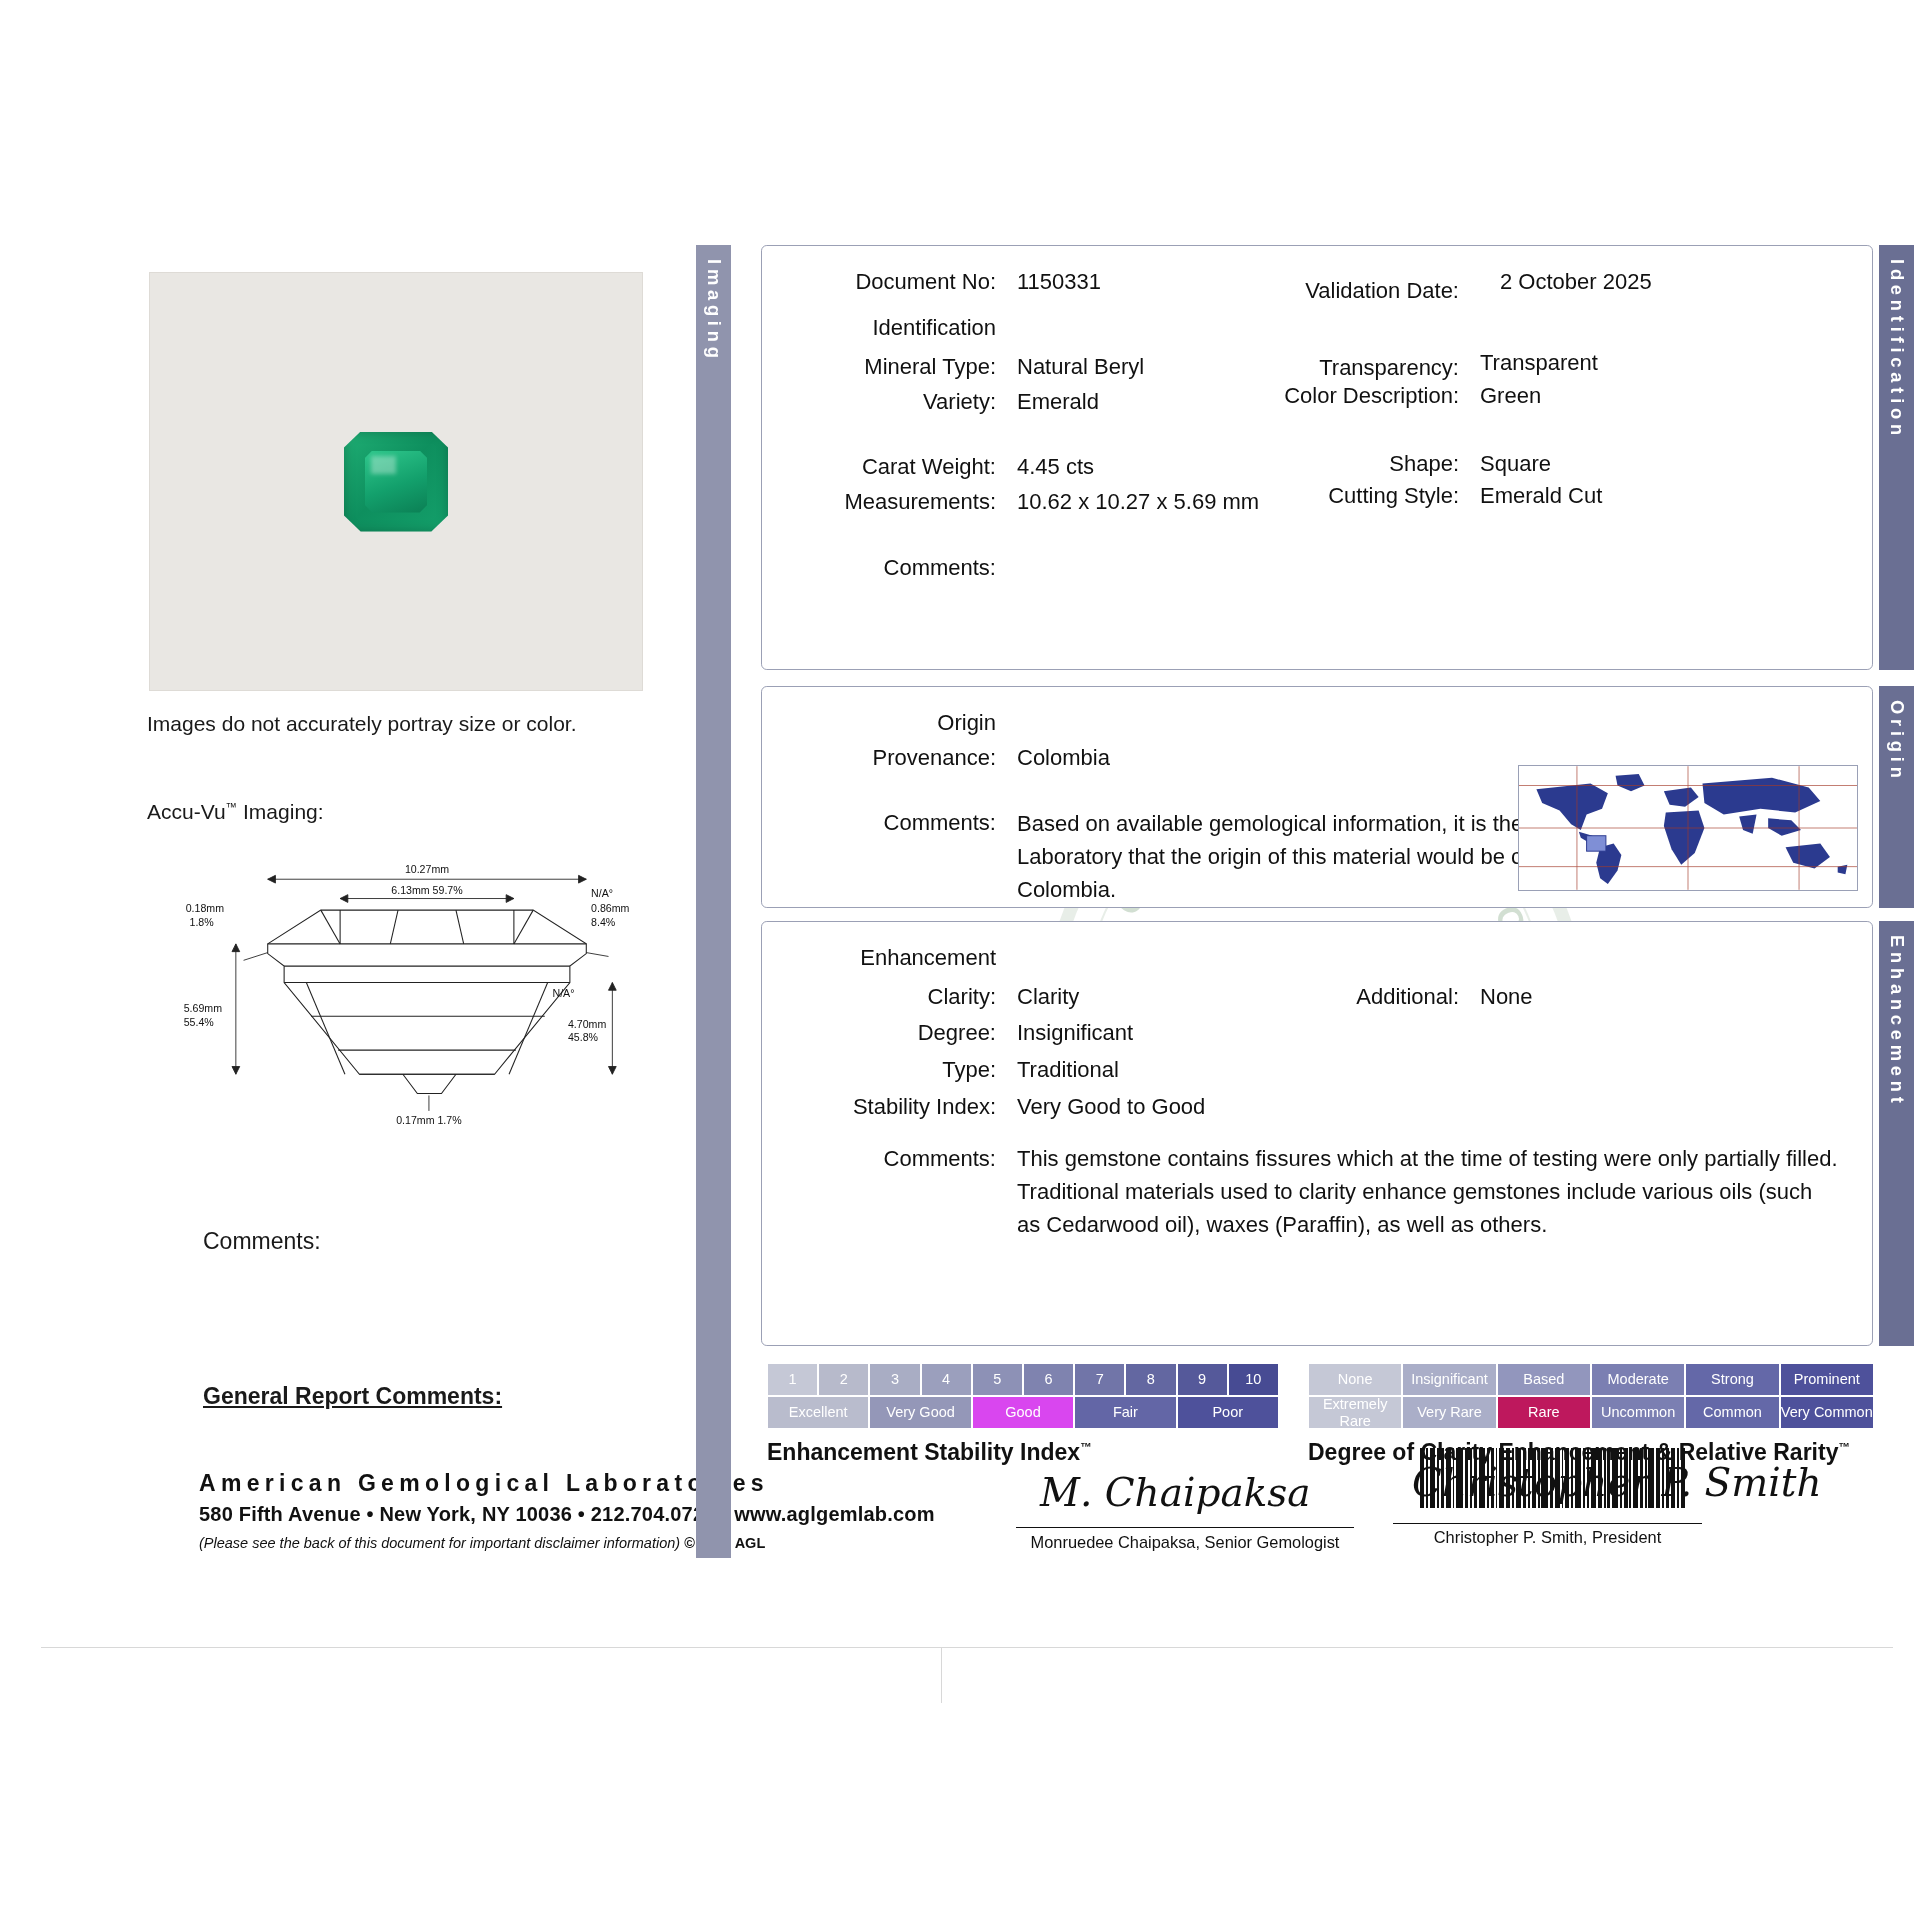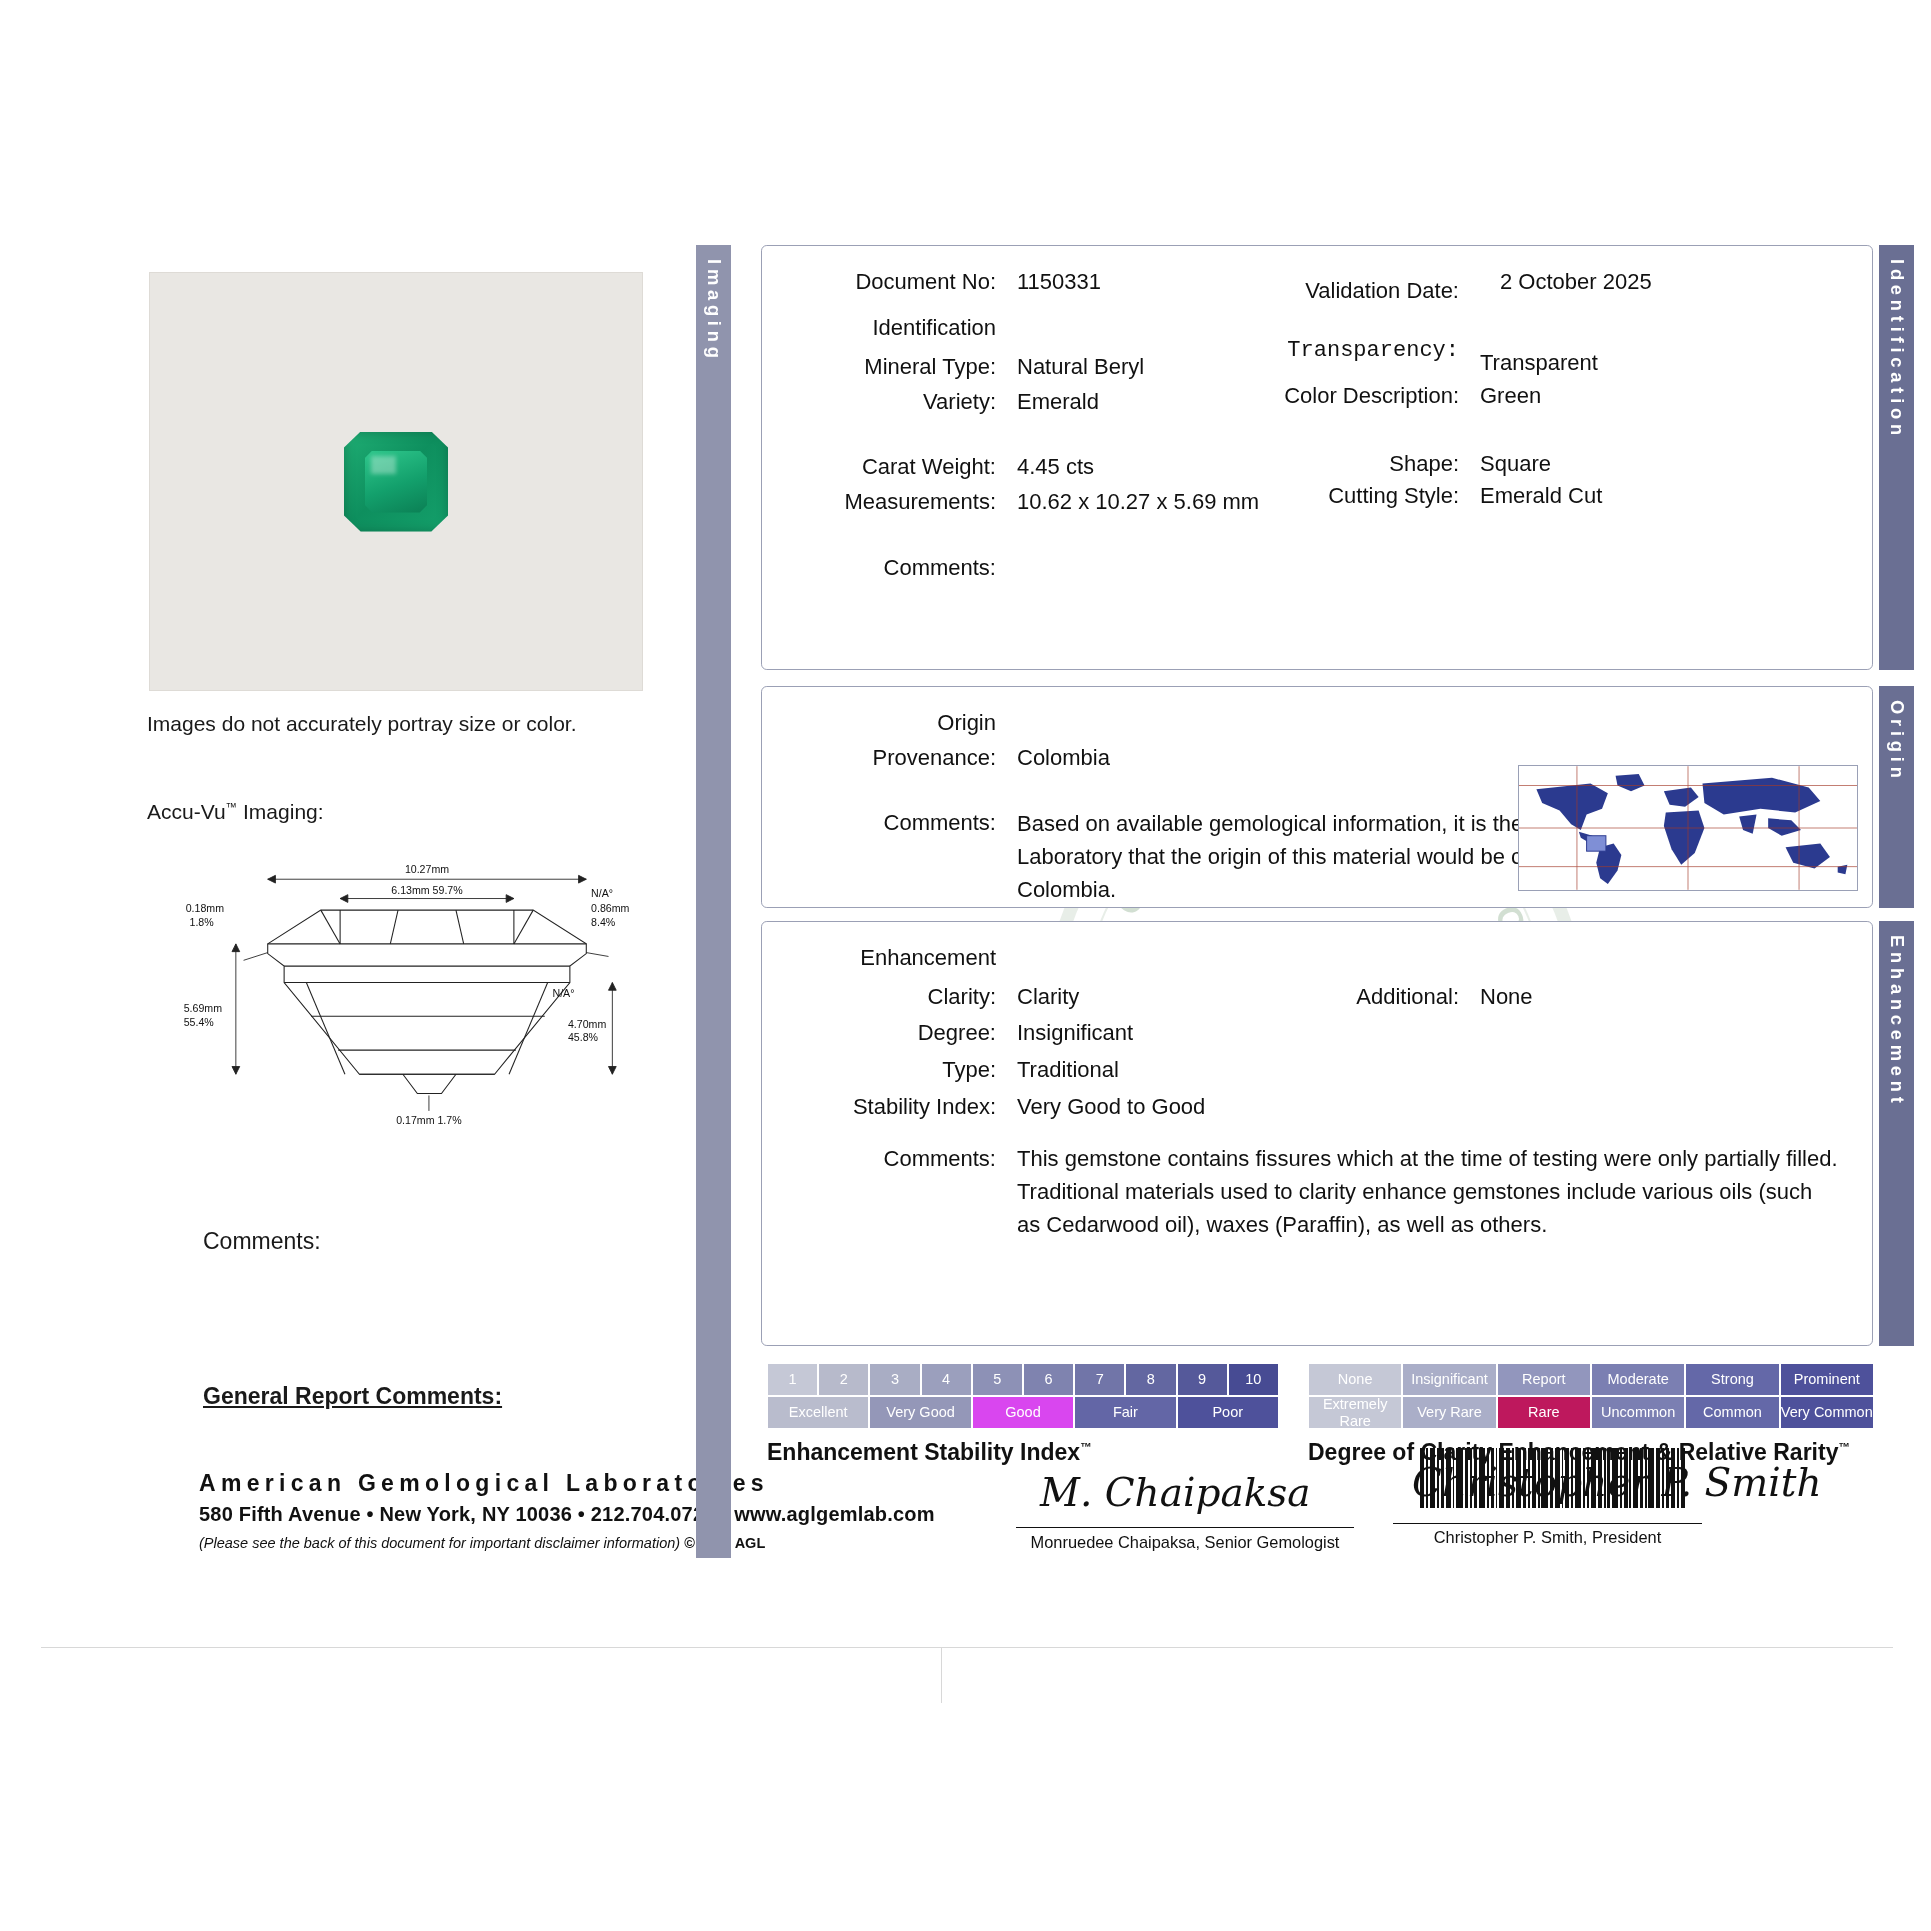--- a/index.html
+++ b/index.html
@@ -545,21 +545,21 @@
 
         <div class="row L1" style="top:0px;">Document No:</div>
         <div class="row V1" style="top:0px;">1150331</div>
         <div class="row L2" style="top:9px;">Validation Date:</div>
         <div class="row V2" style="top:0px;margin-left:20px;">2 October 2025</div>
 
         <div class="row L1" style="top:46px;">Identification</div>
 
         <div class="row L1" style="top:85px;">Mineral Type:</div>
         <div class="row V1" style="top:85px;">Natural Beryl</div>
-        <div class="row L2" style="top:69px;font-family:Liberation Mono, monospace;">Transparency:</div>
+        <div class="row L2" style="top:86px;">Transparency:</div>
         <div class="row V2" style="top:81px;">Transparent</div>
 
         <div class="row L1" style="top:120px;">Variety:</div>
         <div class="row V1" style="top:120px;">Emerald</div>
         <div class="row L2" style="top:114px;">Color Description:</div>
         <div class="row V2" style="top:114px;">Green</div>
 
         <div class="row L1" style="top:185px;">Carat Weight:</div>
         <div class="row V1" style="top:185px;">4.45 cts</div>
         <div class="row L2" style="top:182px;">Shape:</div>
@@ -670,21 +670,21 @@
         </div>
     </div>
     <div class="scale-caption" style="left:726px; top:1215px;">
       <span>Enhancement Stability Index</span><sup>™</sup>
     </div>
 
     <div class="scale-wrap-right">
       <div class="scale-row" id="clarity-degrees">
           <div class="scale-cell" style="background: rgb(197, 200, 214); width: 16.6667%;">None</div>
           <div class="scale-cell" style="background: rgb(170, 174, 200); width: 16.6667%;">Insignificant</div>
-          <div class="scale-cell" style="background: rgb(146, 150, 189); width: 16.6667%;">Report</div>
+          <div class="scale-cell" style="background: rgb(146, 150, 189); width: 16.6667%;">Based</div>
           <div class="scale-cell" style="background: rgb(123, 127, 178); width: 16.6667%;">Moderate</div>
           <div class="scale-cell" style="background: rgb(100, 104, 168); width: 16.6667%;">Strong</div>
           <div class="scale-cell" style="background: rgb(78, 81, 155); width: 16.6667%;">Prominent</div>
         </div>
       <div class="scale-row" id="clarity-rarity">
           <div class="scale-cell" style="background: rgb(197, 200, 214); width: 16.6667%;">Extremely Rare</div>
           <div class="scale-cell" style="background: rgb(170, 174, 200); width: 16.6667%;">Very Rare</div>
           <div class="scale-cell" style="background: #be185d; width: 16.6667%;">Rare</div>
           <div class="scale-cell" style="background: rgb(123, 127, 178); width: 16.6667%;">Uncommon</div>
           <div class="scale-cell" style="background: rgb(100, 104, 168); width: 16.6667%;">Common</div>

